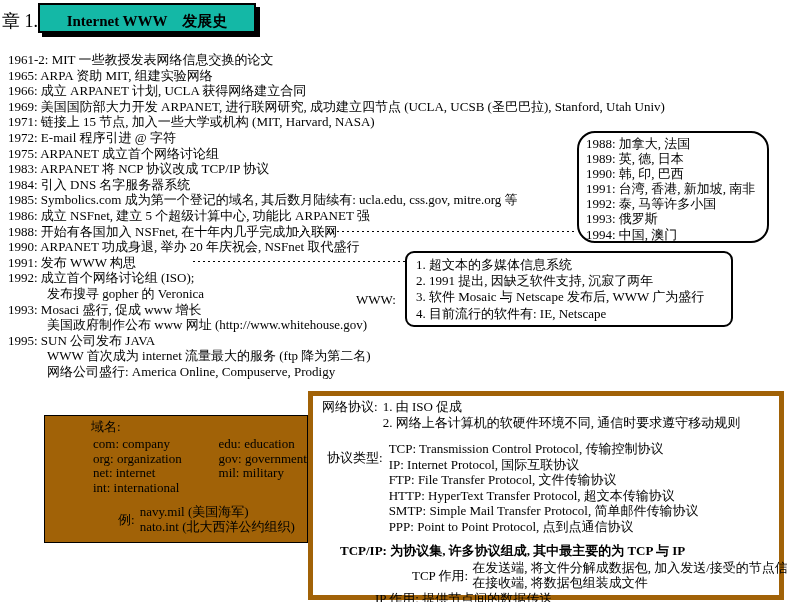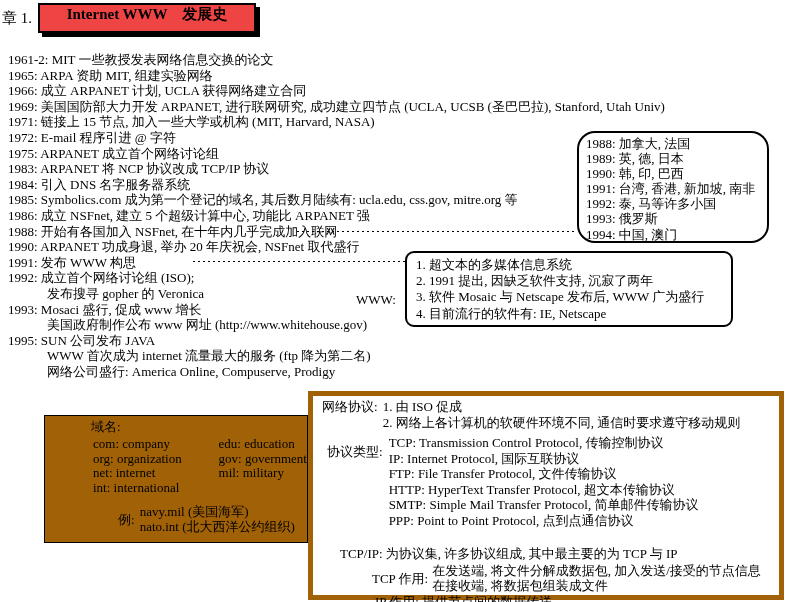--- a/index.html
+++ b/index.html
@@ -2,25 +2,25 @@
 <html><head>
 <meta charset="utf-8">
 <style>
   * { margin:0; padding:0; box-sizing:border-box; }
   html,body { background:#fff; }
   .page {
     position:relative; width:787px; height:602px; background:#ffffff;
     font-family:"Liberation Serif","DejaVu Serif",serif;
     font-size:13px; color:#000; overflow:hidden;
   }
-  .chapter { position:absolute; left:2px; top:9px; font-size:15px; white-space:pre; }
+  .chapter { position:absolute; left:2px; top:9px; font-size:18px; white-space:pre; }
   .title-box {
     position:absolute; left:38px; top:3px; width:218px; height:30px;
-    border:2px solid #000; background:#ef4444; box-shadow:4px 4px 0 #000;
-    display:flex; align-items:flex-start; justify-content:center;
+    border:2px solid #000; background:#14b8a6; box-shadow:4px 4px 0 #000;
+    display:flex; align-items:flex-end; justify-content:center;
     font-weight:bold; font-size:15px; white-space:pre;
   }
   .timeline { position:absolute; left:8px; top:52px; line-height:15.6px; white-space:nowrap; }
   .tl-line { height:15.6px; }
   .tl-line.indent { padding-left:39px; }
 
   .dash { position:absolute; height:2px;
     background-image:repeating-linear-gradient(to right,#000 0 2px,transparent 2px 5px);
     background-size:100% 1px; background-repeat:no-repeat; }
   .dash-a { left:297px; top:231px; width:280px; }
@@ -49,25 +49,25 @@
   .example-label { margin-right:5px; }
   .example-lines { line-height:14.5px; }
 
   .protocol-box {
     position:absolute; left:308px; top:391px; width:476px; height:209px;
     border:5px solid #a16207; padding:3px 0 0 9px; background:#fff; white-space:nowrap;
   }
   .p-row { display:flex; }
   .p-row1 { line-height:16px; }
   .p-row1 .p-label { margin-right:5px; }
-  .p-row2 { margin-top:4px; line-height:15.5px; }
+  .p-row2 { margin-top:10px; line-height:15.5px; }
   .p-row2 .p-label { margin-left:5px; margin-top:9px; margin-right:6px; }
-  .p-tcpip { margin-top:18px; margin-left:18px; line-height:16px; }
+  .p-tcpip { margin-top:9px; margin-left:18px; line-height:16px;font-weight:bold; }
   .p-tcp-role { margin-left:50px; margin-top:1px; align-items:center; line-height:15px; }
-  .p-tcp-role .p-label { margin-right:4px; }
+  .p-tcp-role .p-label { margin-right:4px;margin-left:40px; }
   .p-ip-role { margin-left:53px; margin-top:1px; line-height:16px; }
 </style>
 </head>
 <body>
 
 <div class="page">
 
   <div class="chapter">章 1.</div>
   <div class="title-box">
     <span>Internet WWW　发展史</span>

